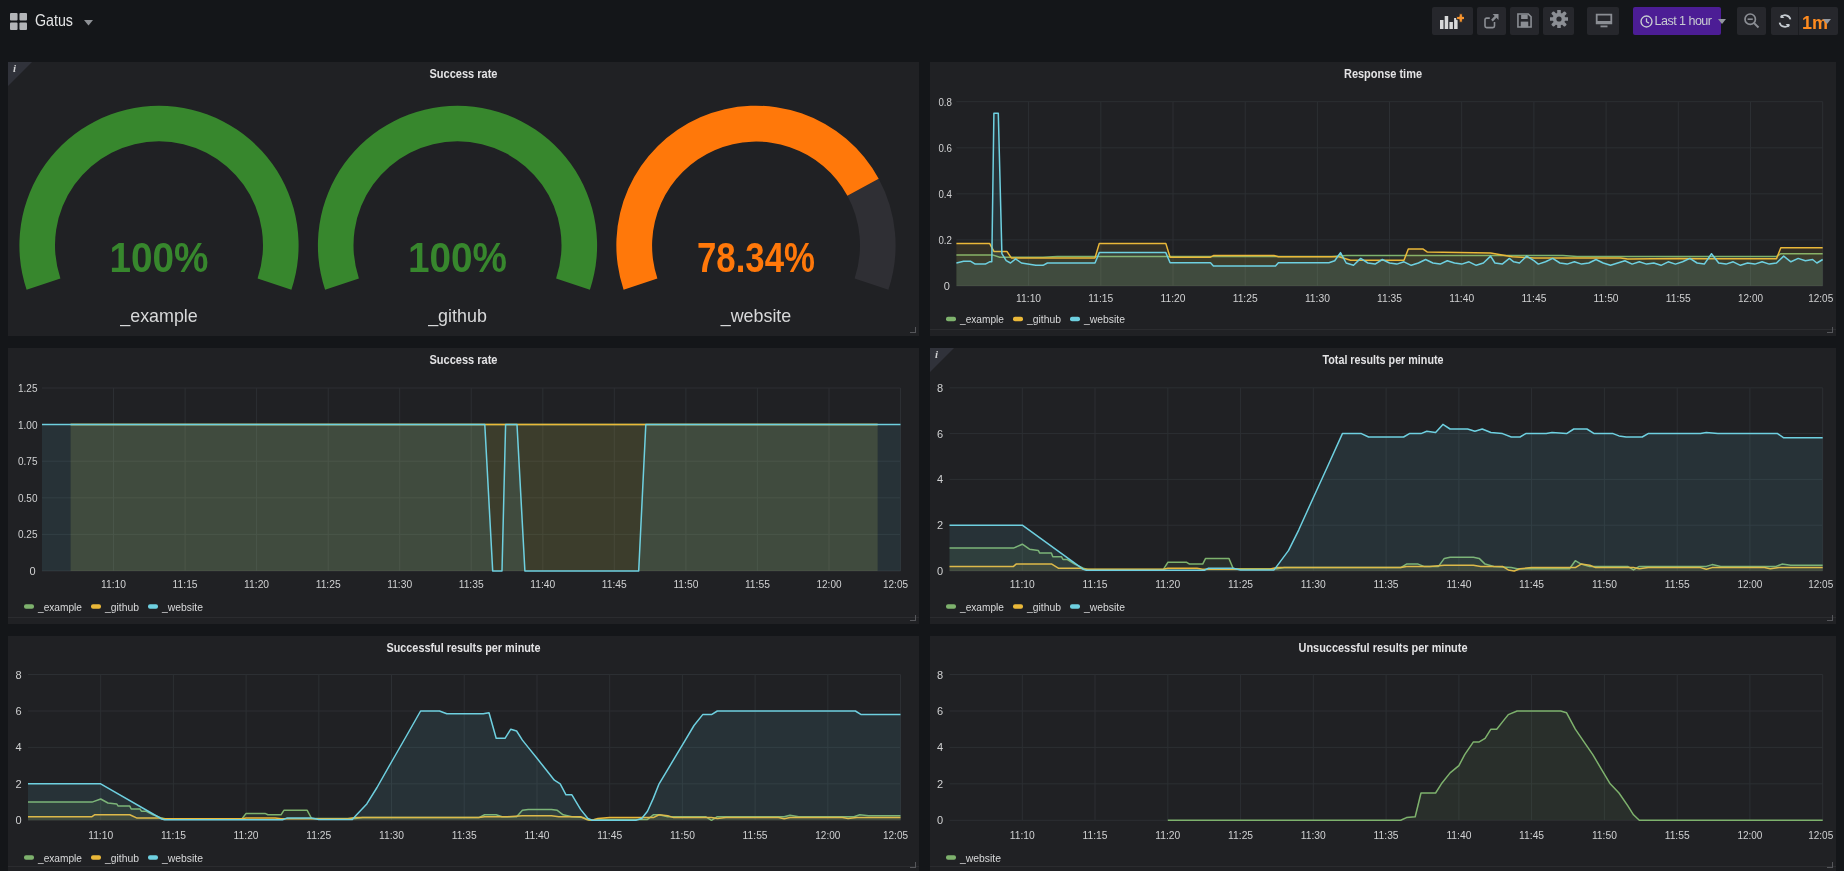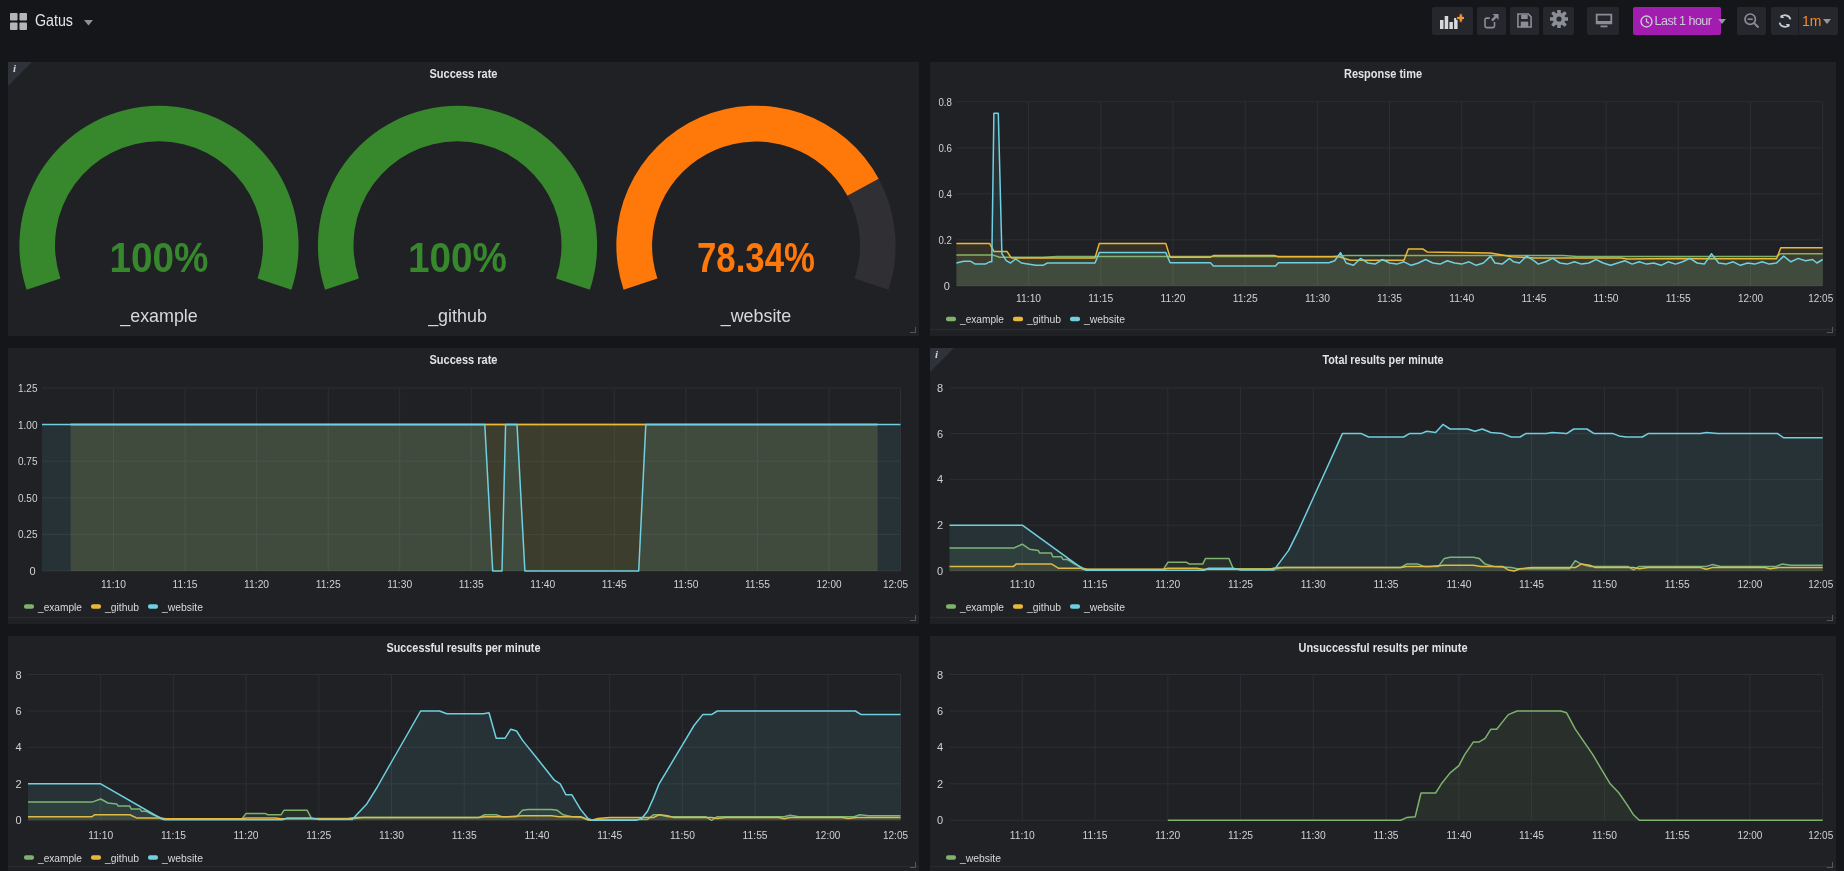--- a/index.html
+++ b/index.html
@@ -51,21 +51,21 @@
       <circle cx="9" cy="9" r="6.3" fill="#8b8e94"></circle>
       <circle cx="9" cy="9" r="2.6" fill="#26272c"></circle>
     </svg>
   </div>
 <div style="position:absolute;left:1587px;top:7px;width:32px;height:28px;background:#26272c;border-radius:2px">
     <svg width="18" height="16" viewBox="0 0 18 16" style="position:absolute;left:8px;top:6px">
       <path d="M0.8 0.8h16.4v10.4H0.8z M2.6 2.6v5.4h12.8V2.6z" fill="#8b8e94" fill-rule="evenodd"></path>
       <rect x="5.5" y="12.5" width="7" height="1.8" fill="#8b8e94"></rect>
     </svg>
   </div>
-<div style="position:absolute;left:1633px;top:7px;width:88px;height:28px;background:#a21caf;border-radius:2px">
+<div style="position:absolute;left:1633px;top:7px;width:88px;height:28px;background:#4c1d95;border-radius:2px">
     <svg width="13" height="13" viewBox="0 0 14 14" style="position:absolute;left:7px;top:8px">
       <circle cx="7" cy="7" r="5.9" fill="none" stroke="#c8ccd1" stroke-width="1.5"></circle>
       <path d="M7 3.4v3.8l2.7 1.6" fill="none" stroke="#c8ccd1" stroke-width="1.4"></path>
     </svg>
     <span style="position:absolute;left:21.5px;top:6.5px;font-family:'Liberation Sans',sans-serif;font-size:12.6px;letter-spacing:-0.55px;color:#c8ccd1">Last 1 hour</span>
     <svg width="8" height="5" viewBox="0 0 10 6" style="position:absolute;left:85px;top:12px">
       <path d="M0 0L10 0L5 6Z" fill="#9398a0"></path>
     </svg>
   </div>
 <div style="position:absolute;left:1737px;top:7px;width:29px;height:28px;background:#26272c;border-radius:2px">
@@ -76,21 +76,21 @@
     </svg>
   </div>
 <div style="position:absolute;left:1771px;top:7px;width:67px;height:28px;background:#26272c;border-radius:2px">
     <svg width="14" height="14" viewBox="0 0 16 16" style="position:absolute;left:7px;top:7px">
       <path d="M14.2 6.2A6.2 6.2 0 0 0 3 4.1" fill="none" stroke="#c6ccd2" stroke-width="2"></path>
       <path d="M3.2 0.6v4.1h4.1z" fill="#c6ccd2"></path>
       <path d="M1.8 9.8A6.2 6.2 0 0 0 13 11.9" fill="none" stroke="#c6ccd2" stroke-width="2"></path>
       <path d="M12.8 15.4v-4.1H8.7z" fill="#c6ccd2"></path>
     </svg>
     <div style="position:absolute;left:27px;top:0;width:1px;height:28px;background:#1b1c20"></div>
-    <span style="position:absolute;left:31px;top:6px;font-family:'Liberation Sans',sans-serif;font-size:14px;font-weight:normal;color:#ff8b1f">1m</span>
+    <span style="position:absolute;left:31px;top:6px;font-family:'Liberation Sans',sans-serif;font-size:18px;font-weight:bold;color:#ff8b1f">1m</span>
     <svg width="8" height="5" viewBox="0 0 10 6" style="position:absolute;left:52px;top:12px">
       <path d="M0 0L10 0L5 6Z" fill="#9398a0"></path>
     </svg>
   </div>
 <div style="position:absolute;left:8px;top:62px;width:911px;height:274px;background:#202124;overflow:hidden">
     <svg width="911" height="274" viewBox="0 0 911 274" style="position:absolute;left:0;top:0">
       <path d="M18.6 227.7A139.6 139.6 0 1 1 283.4 227.7L249.6 216.4A104 104 0 1 0 52.4 216.4Z" fill="#37872D"></path>
       <text x="151.0" y="210.4" text-anchor="middle" font-family="Liberation Sans, sans-serif" font-size="42" font-weight="bold" fill="#37872D" textLength="99" lengthAdjust="spacingAndGlyphs">100%</text>
       <text x="151.0" y="260" text-anchor="middle" font-family="Liberation Sans, sans-serif" font-size="19" fill="#d8d9da" textLength="77.5" lengthAdjust="spacingAndGlyphs">_example</text>
       <path d="M317.1 227.7A139.6 139.6 0 1 1 581.9 227.7L548.1 216.4A104 104 0 1 0 350.9 216.4Z" fill="#37872D"></path>

